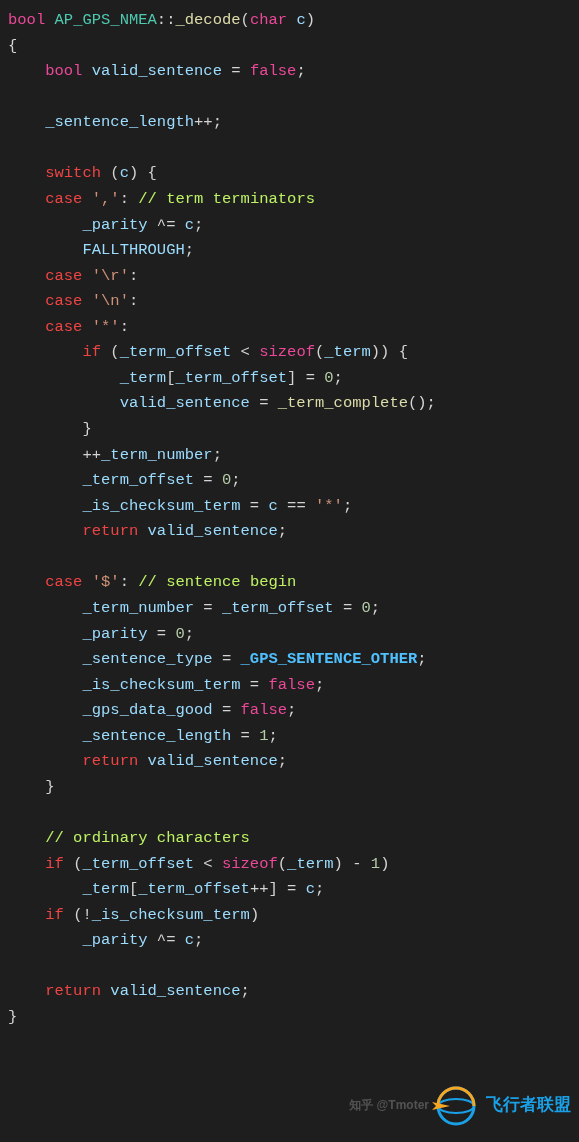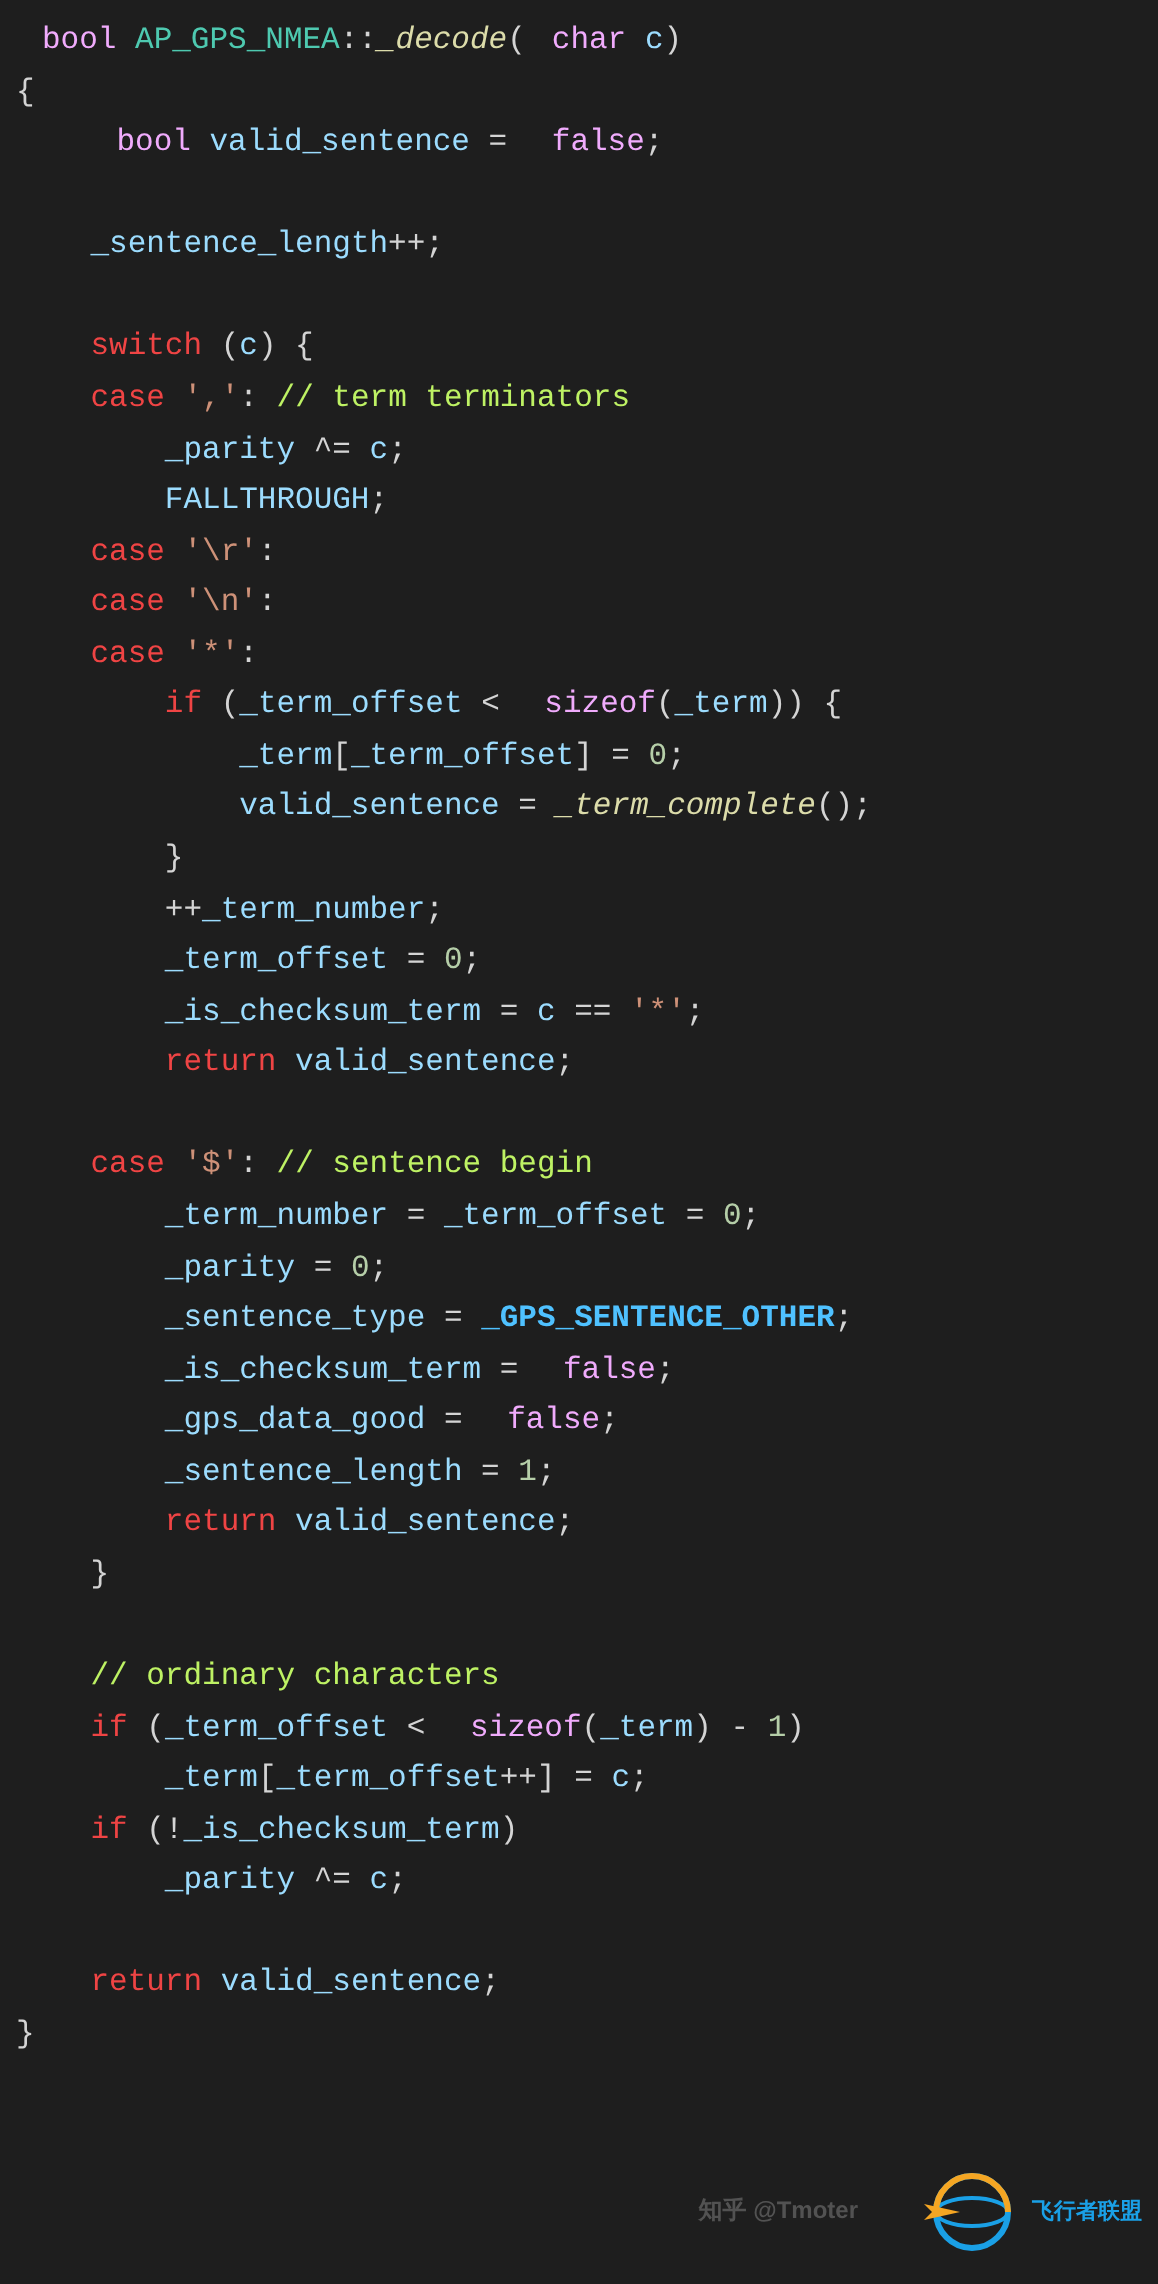--- a/index.html
+++ b/index.html
@@ -12,45 +12,45 @@
     color: #d4d4d4;
     width: 579px;
     height: 1142px;
     overflow: hidden;
     position: relative;
   }
   .code {
     padding: 8px 0 8px 8px;
     white-space: pre;
   }
-  .kw { color: #f0abfc; margin-left: 13px; }         
+  .kw { color: #ec4899; }         
   .cls { color: #4ec9b0; margin-top: 20px; }        
-  .fn { color: #dcdcaa; font-style: italic; }         
+  .fn { color: #dcdcaa; }         
   .var { color: #9cdcfe; }        
   .op { color: #d4d4d4; }         
   .str { color: #ce9178; }        
   .cmt { color: #bef264; }        
   .num { color: #b5cea8; }        
   .macro { color: #ef4444; }      
   .const { color: #4fc1ff; font-weight: bold; }
 
   
   .logo-wrap {
     position: absolute;
     right: 8px;
     bottom: 14px;
     display: flex;
     align-items: center;
     gap: 6px;
     pointer-events: none;
   }
   .logo-text {
     color: #1aa0e6;
-    font-family: Liberation Serif, serif;
-    font-size: 11px;
+    font-family: Liberation Mono, monospace;
+    font-size: 17px;
     font-weight: bold;
   }
   .watermark {
     position: absolute;
     right: 150px;
     bottom: 26px;
     color: #5c5c5c;
     font-family: "Segoe UI", Arial, sans-serif;
     font-size: 12px;
     opacity: 0.85;

